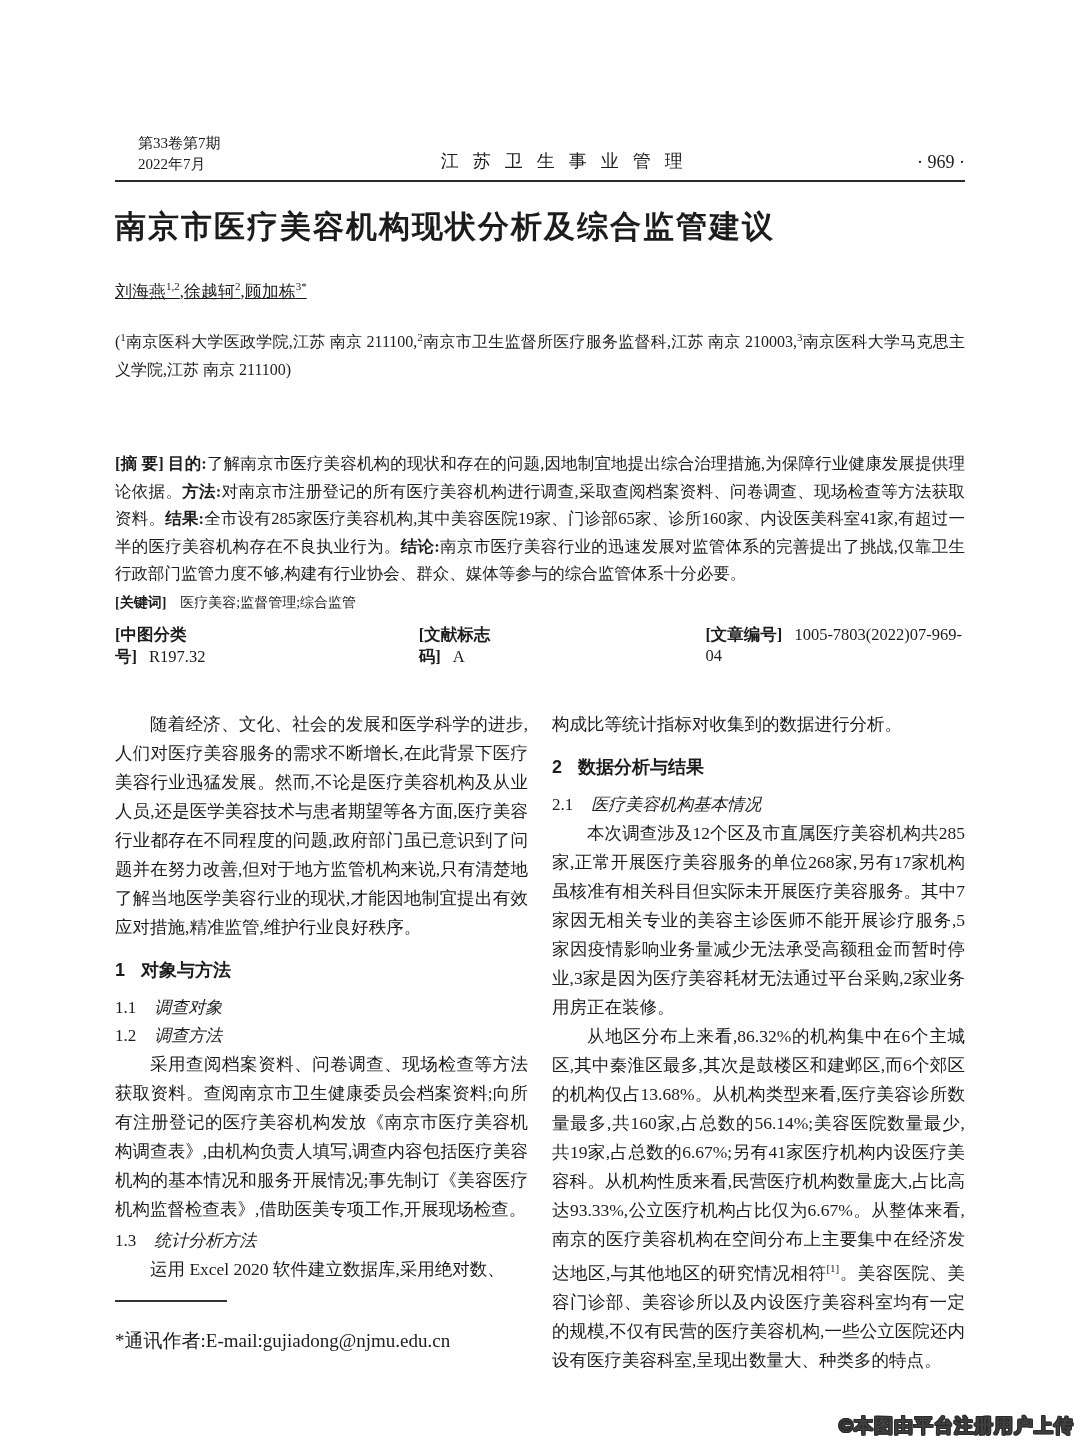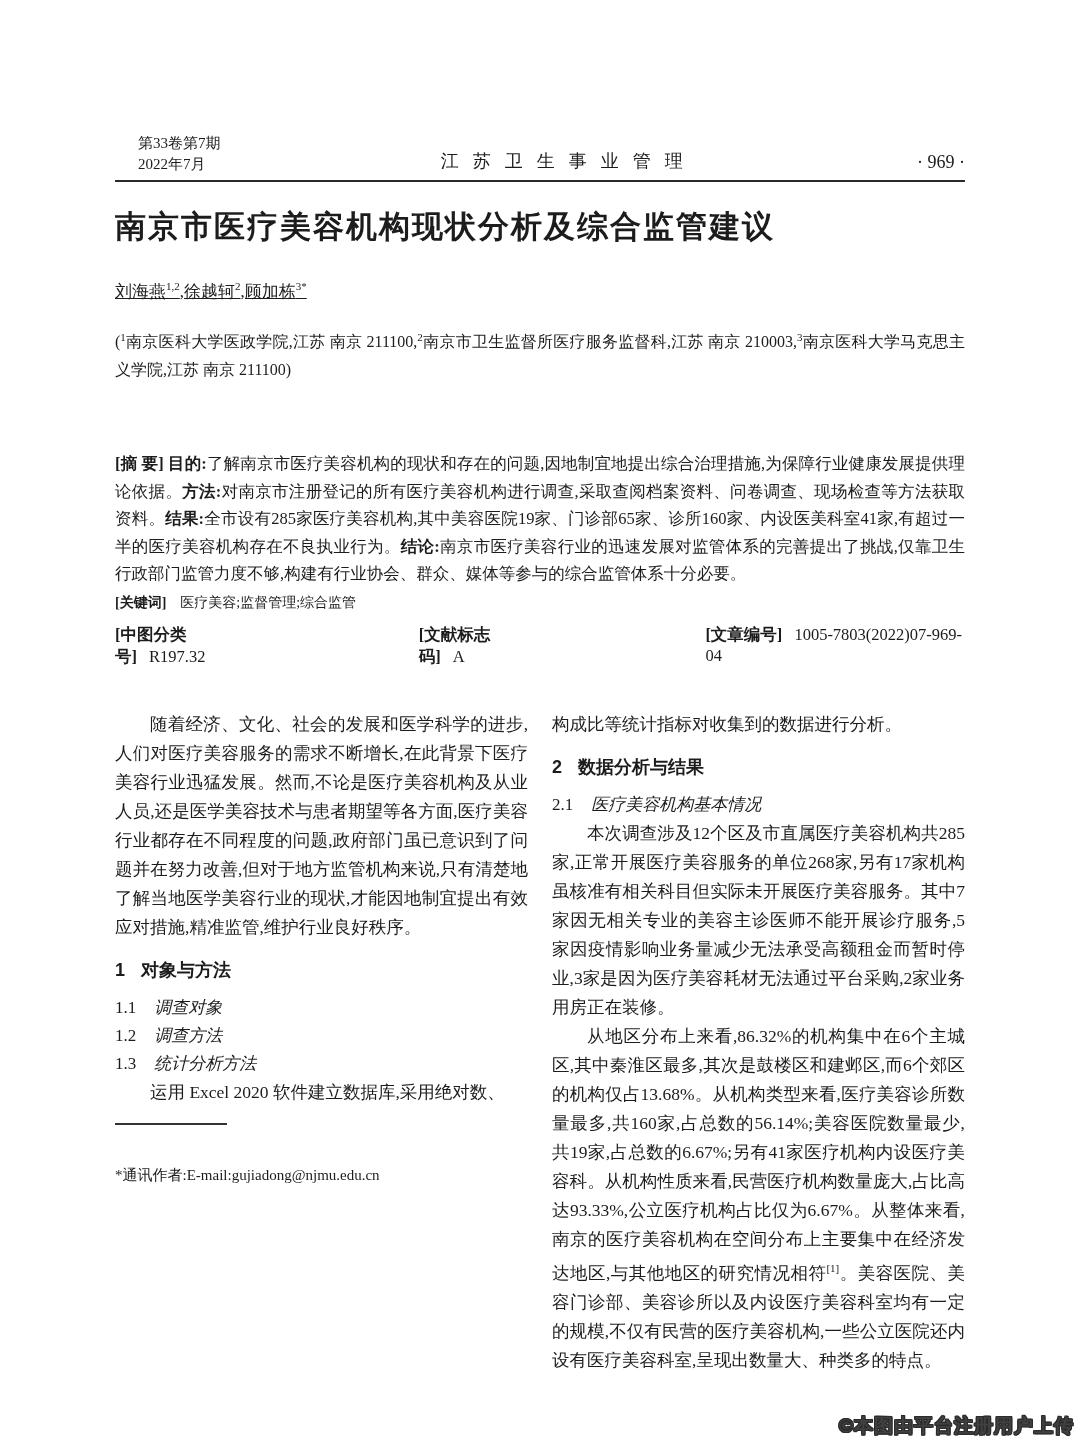--- a/index.html
+++ b/index.html
@@ -49,21 +49,21 @@
     margin:16px 0 14px 0;
     font-family:"Liberation Sans","DejaVu Sans",sans-serif;
     font-weight:700; font-size:18px;
   }
   h2.sec .sec-num { margin-right:16px; }
   h3.subsec { margin:5px 0 3px 0; font-weight:400; font-size:17px; }
   h3.subsec .sec-num { margin-right:18px; font-style:normal; }
   h3.subsec .sec-title { font-style:italic; }
 
   .footnote-divider { border:none; border-top:2px solid #333; width:112px; margin:16px 0 0 0; }
-  .footnote { margin-top:41px; font-size:15px; }
+  .footnote { margin-top:26px; font-size:19px; }
 
   
   .watermark {
     position:absolute; right:6px; bottom:8px;
     font-family:"Liberation Sans","DejaVu Sans",sans-serif;
     font-size:19px; font-weight:700; letter-spacing:1px;
     color:#404040;
     text-shadow:
       -1px -1px 0 #2b2b2b, 1px -1px 0 #2b2b2b,
       -1px  1px 0 #2b2b2b, 1px  1px 0 #2b2b2b,
@@ -119,20 +119,21 @@
         <span class="sec-num">1</span><span>对象与方法</span>
       </h2>
 
       <h3 class="subsec">
         <span class="sec-num">1.1</span><span class="sec-title">调查对象</span>
       </h3>
 
       <h3 class="subsec">
         <span class="sec-num">1.2</span><span class="sec-title">调查方法</span>
       </h3>
+      <p class="indent">采用查阅档案资料、问卷调查、现场检查等方法获取资料。查阅南京市卫生健康委员会档案资料;向所有注册登记的医疗美容机构发放《南京市医疗美容机构调查表》,由机构负责人填写,调查内容包括医疗美容机构的基本情况和服务开展情况;事先制订《美容医疗机构监督检查表》,借助医美专项工作,开展现场检查。</p>
 
       <h3 class="subsec">
         <span class="sec-num">1.3</span><span class="sec-title">统计分析方法</span>
       </h3>
       <p class="indent">运用 Excel 2020 软件建立数据库,采用绝对数、</p>
 
       <hr class="footnote-divider">
       <div class="footnote">*通讯作者:E-mail:gujiadong@njmu.edu.cn</div>
     </div>
 

